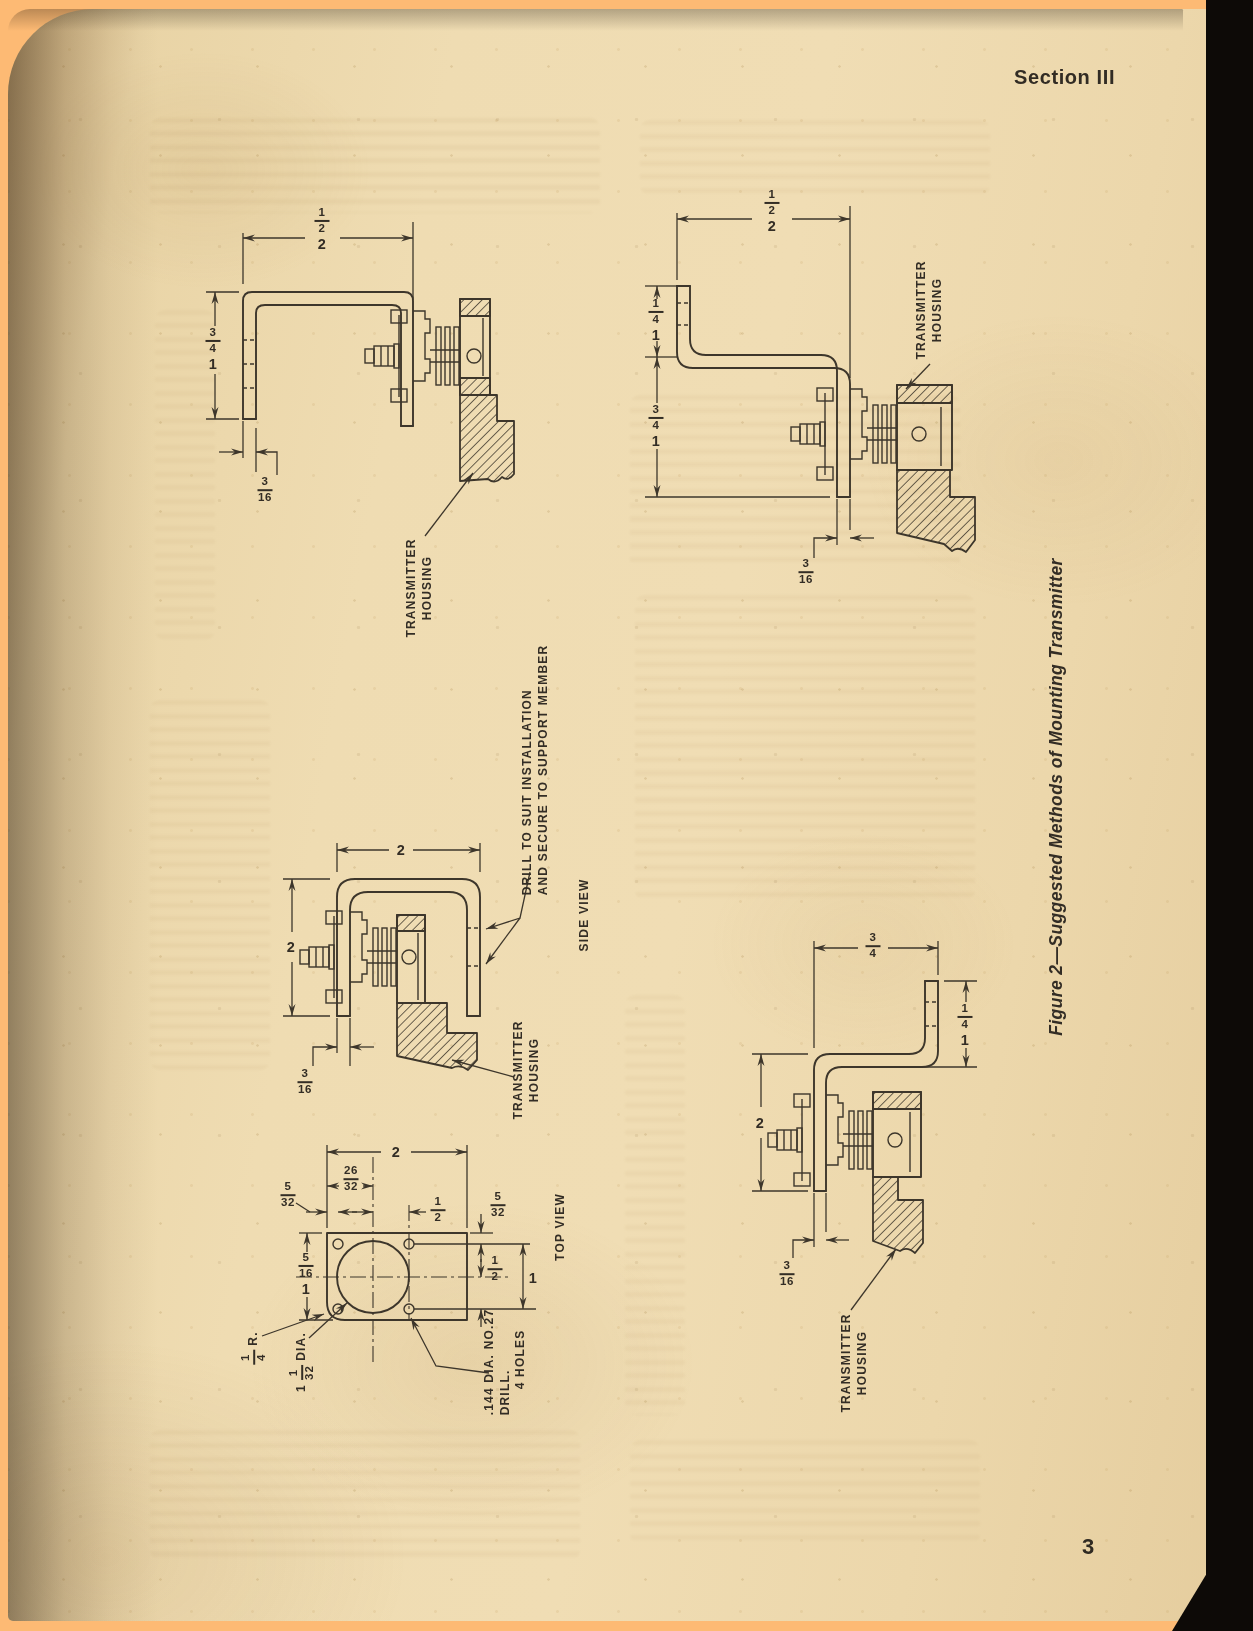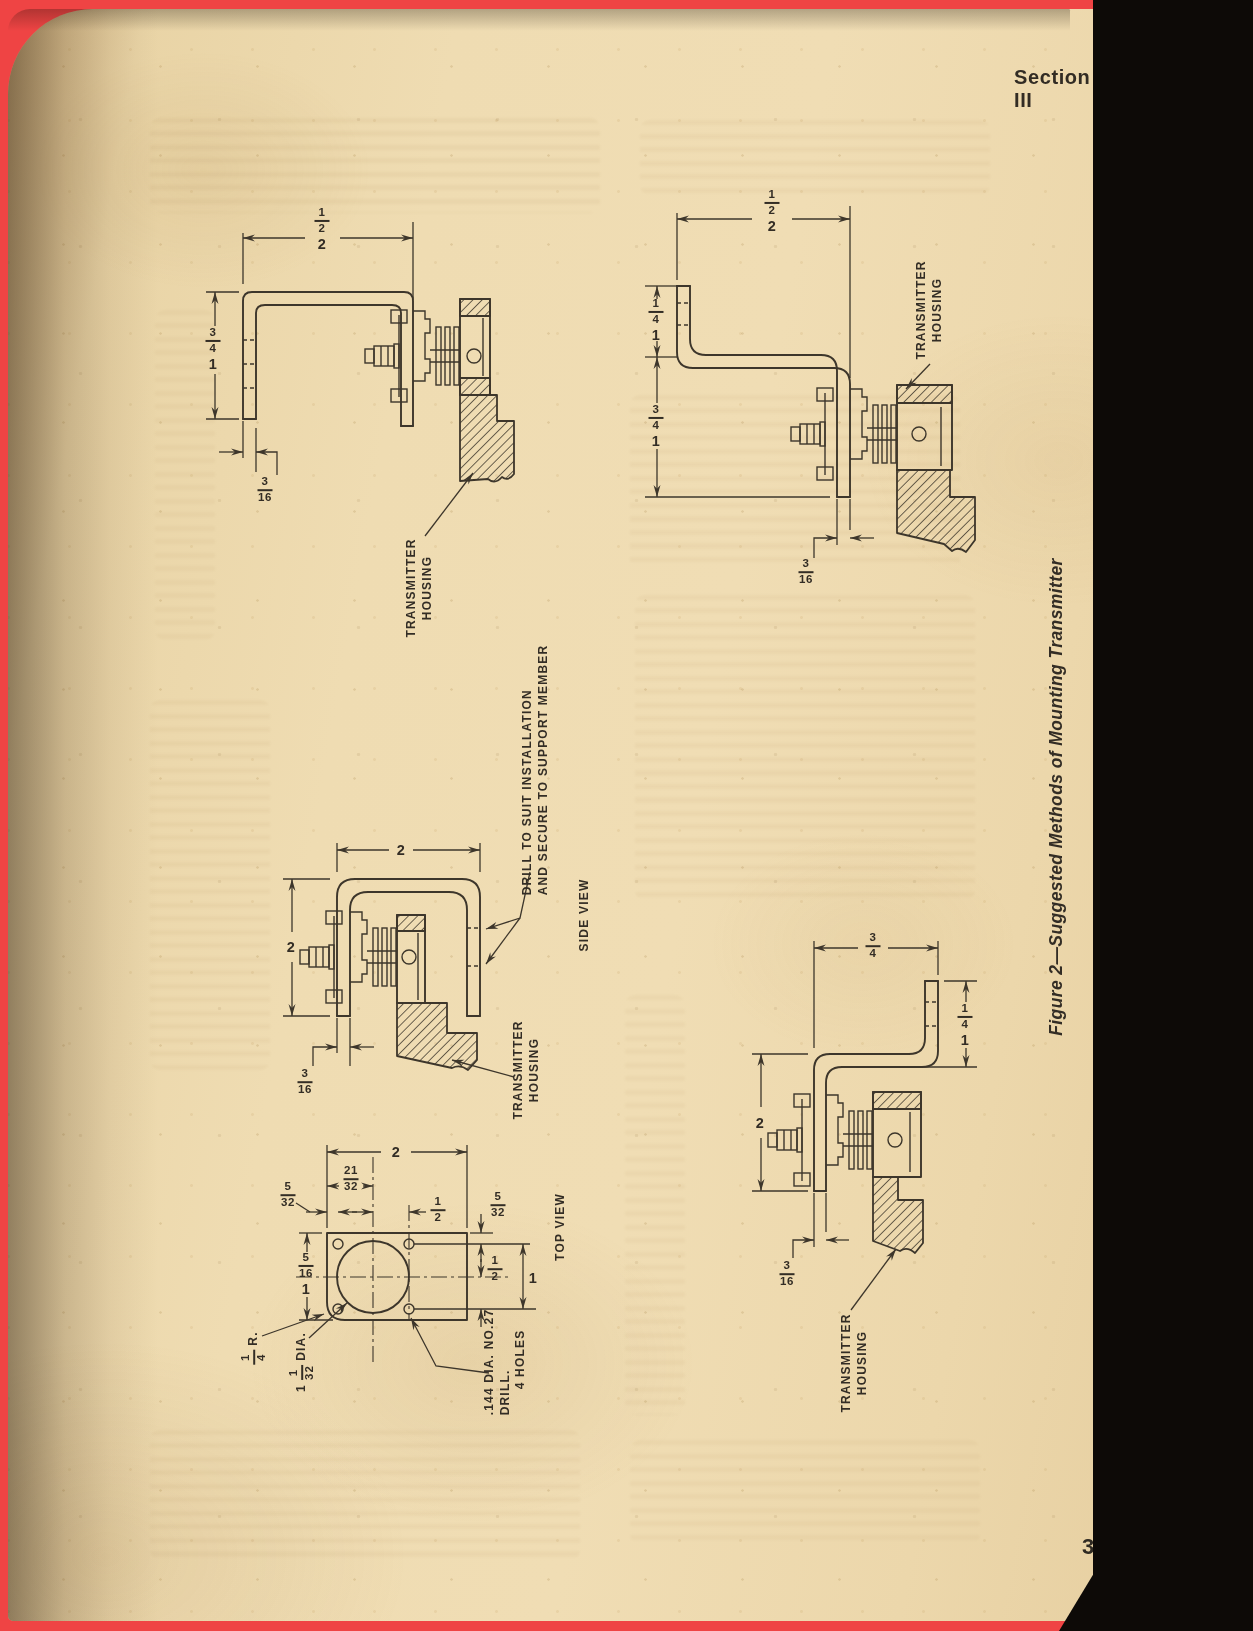--- a/index.html
+++ b/index.html
@@ -1,16 +1,16 @@
 <!DOCTYPE html>
 <html><head>
 <meta charset="utf-8">
 <style>
   html,body{margin:0;padding:0;background:#0d0a07;}
-  .stage{position:relative;width:1093px;height:1631px;background:#ef4444;overflow:hidden;
+  .stage{position:relative;width:1206px;height:1631px;background:#fdba74;overflow:hidden;
          font-family:"Liberation Sans",sans-serif;}
   .paper{position:absolute;left:8px;top:9px;width:1222px;height:1612px;
          background:linear-gradient(100deg,#d3b584 0%,#e9d4a6 9%,#efdcb2 30%,#f0ddb4 55%,#ecd7ab 78%,#e5cd9e 100%);
          border-radius:85px 5px 8px 5px;}
   .paper::before{content:"";position:absolute;inset:0;border-radius:inherit;pointer-events:none;
          background-image:radial-gradient(rgba(146,106,40,.16) 1px,transparent 1.6px),
                           radial-gradient(rgba(181,141,72,.13) 1px,transparent 1.7px),
                           radial-gradient(rgba(120,85,35,.10) 1.3px,transparent 2.1px);
          background-size:97px 89px,61px 71px,139px 127px;
          background-position:7px 13px,31px 5px,3px 47px;}
@@ -398,21 +398,21 @@
         <span class="b"></span>
         <span class="d">16</span>
       </span>
   </div>
 
   <div class="dim" style="left:396px;top:1151px">
     <span class="int">2</span>
   </div>
   <div class="dim" style="left:351px;top:1179px">
     <span class="fr">
-        <span class="n">21</span>
+        <span class="n">26</span>
         <span class="b"></span>
         <span class="d">32</span>
       </span>
   </div>
   <div class="dim" style="left:288px;top:1195px">
     <span class="fr">
         <span class="n">5</span>
         <span class="b"></span>
         <span class="d">32</span>
       </span>

